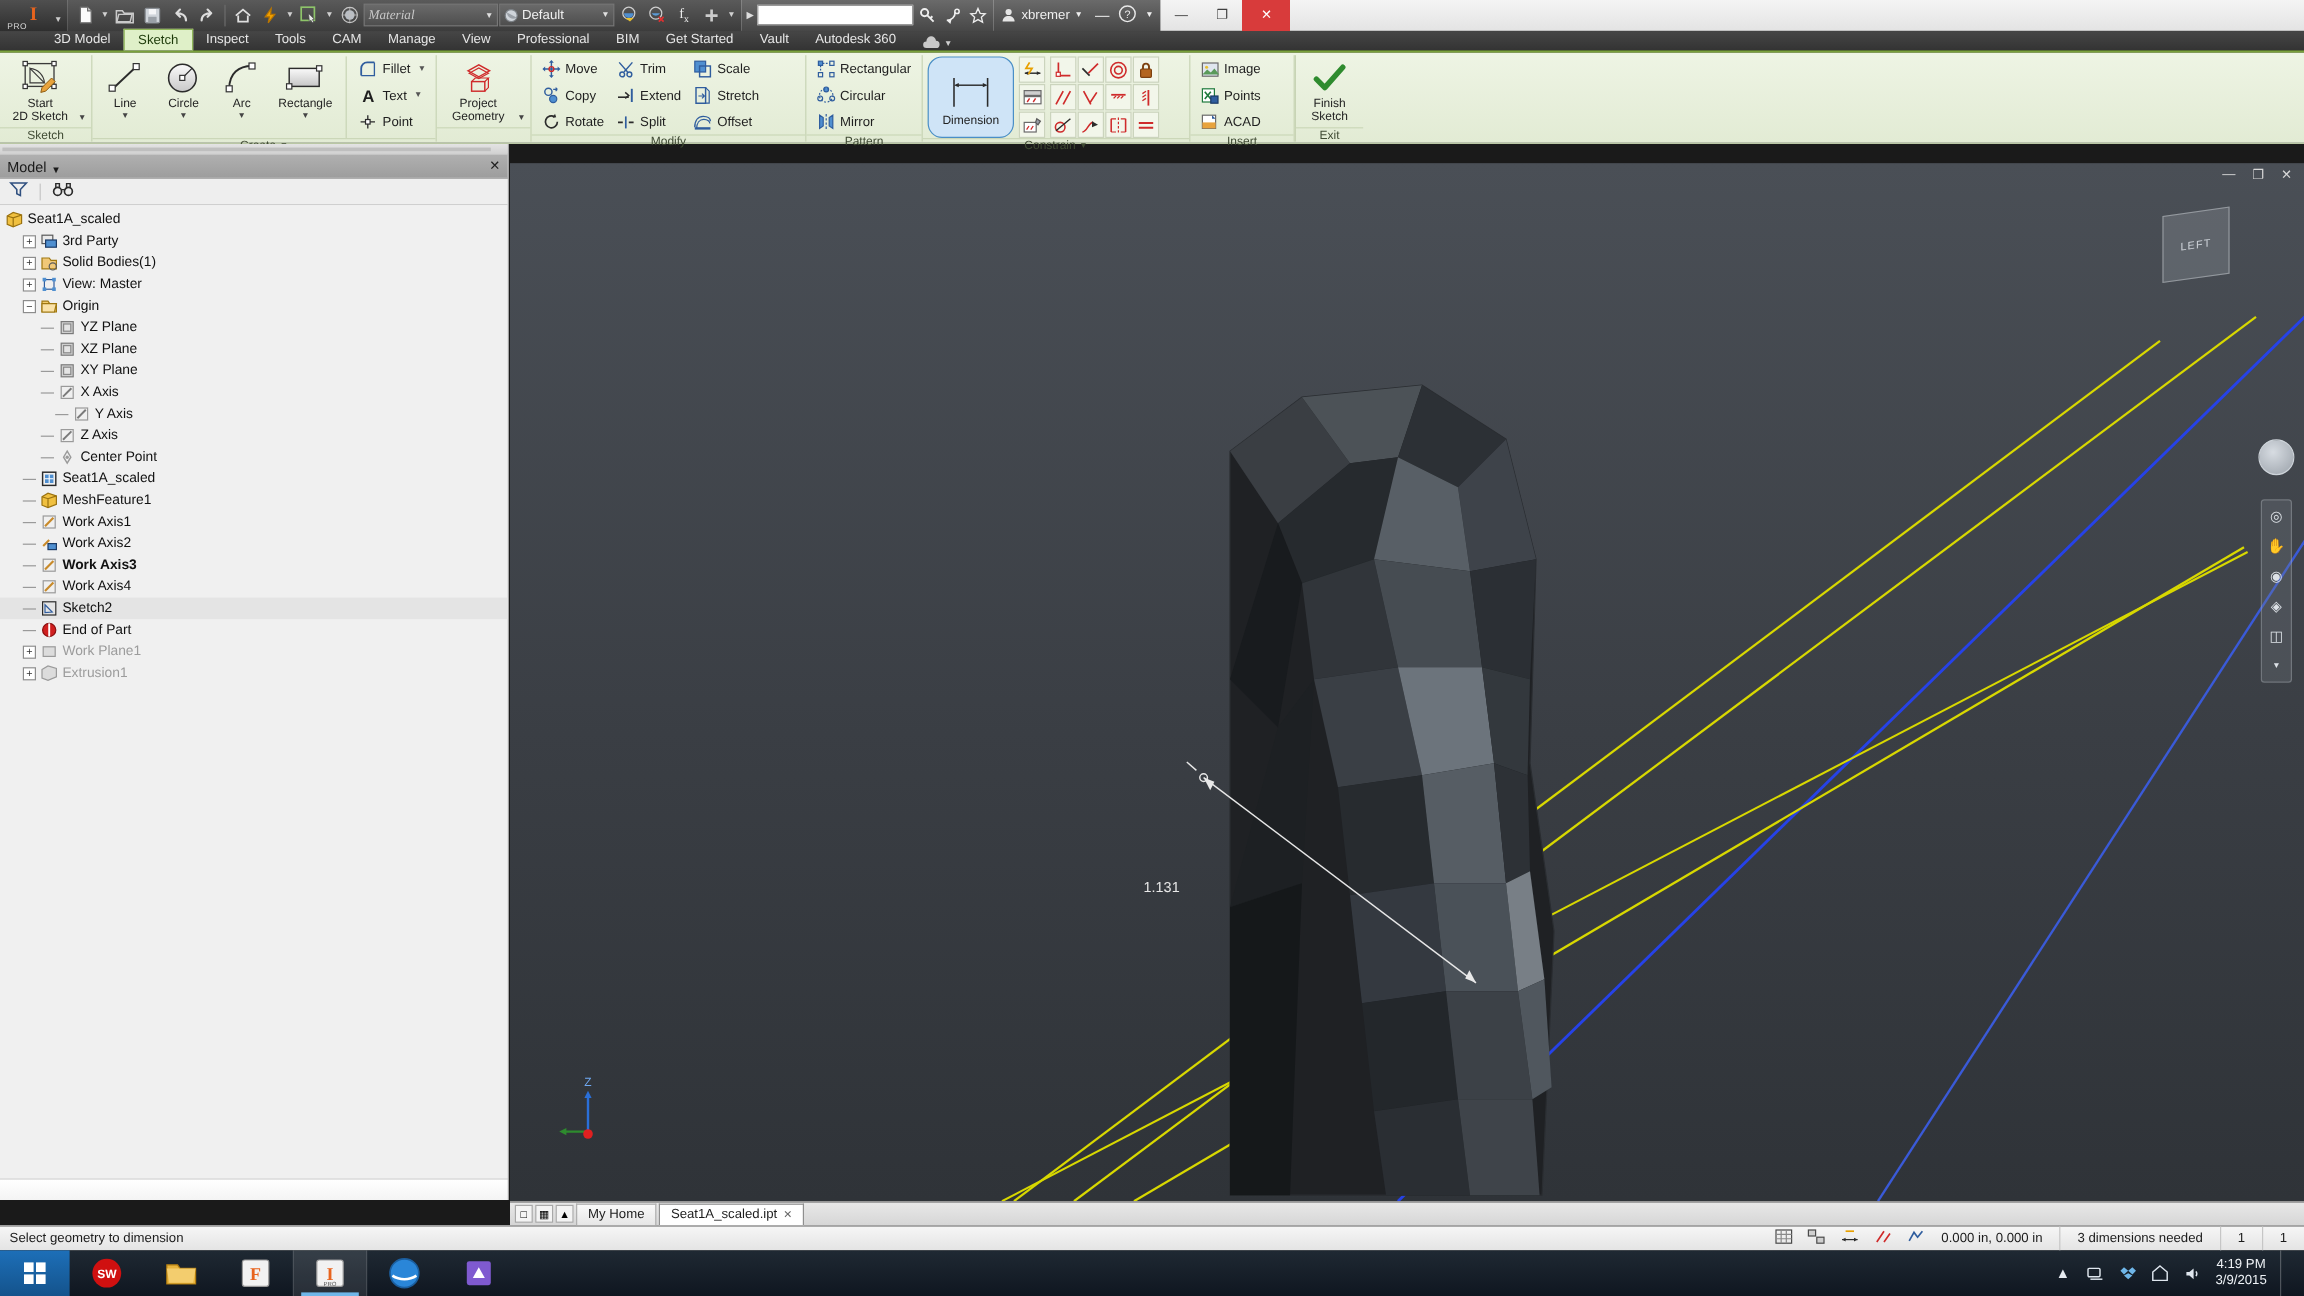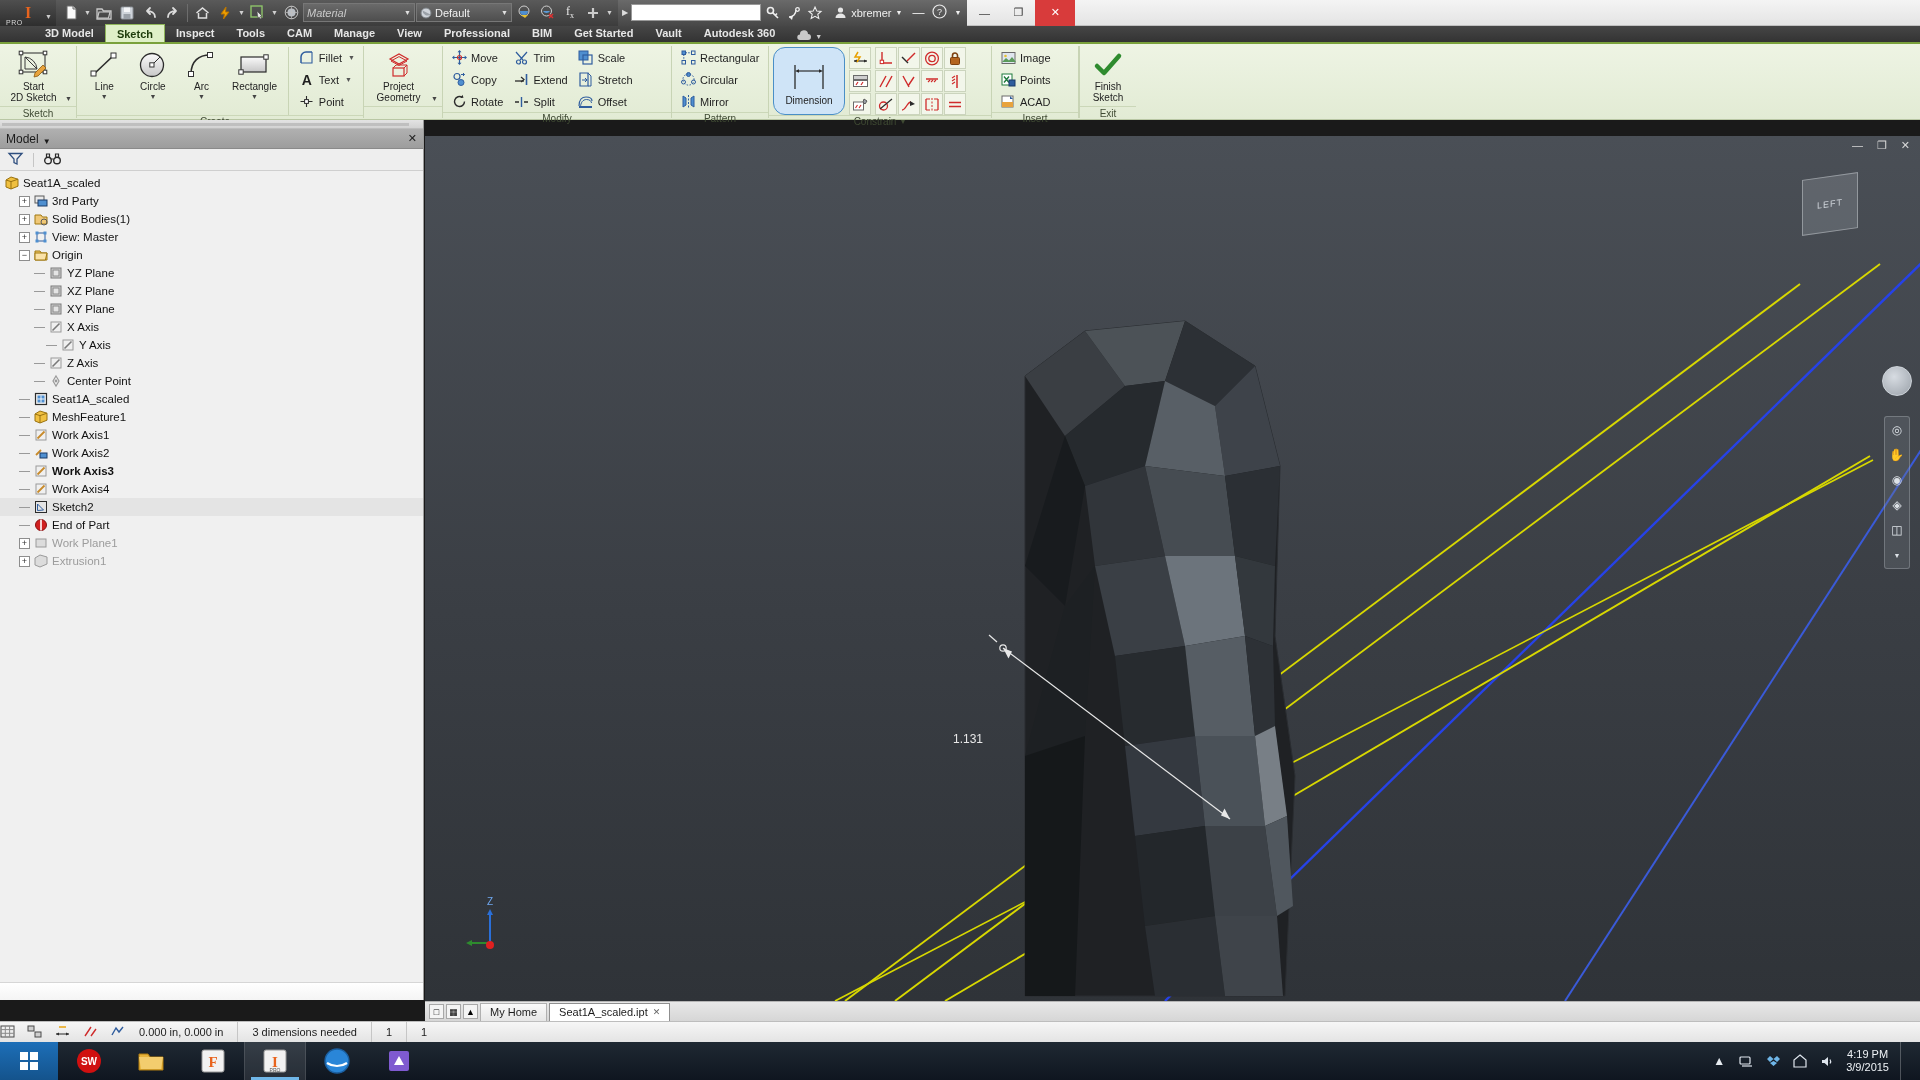--- a/index.html
+++ b/index.html
@@ -40,21 +40,21 @@
   .qbtn {
     width: 22px; height: 22px; display: flex; align-items: center; justify-content: center;
     font-size: 12px; color: #eaeaea; border-radius: 2px;
   }
   .qbtn svg { display:block; }
   .qsep { width:1px; height:18px; background:#6d6d6d; margin:0 2px; }
   .qcaret { width:9px; font-size:7px; color:#d0d0d0; text-align:center; }
   .matcombo {
     height: 19px; width: 112px; background: linear-gradient(to bottom,#6a6a6a,#4e4e4e);
     border: 1px solid #777; display:flex; align-items:center; padding: 0 3px;
-    color: #c9c9c9; font-size: 11px; font-style: italic; justify-content: space-between;
+    color: #c9c9c9; font-size: 11px; font-style: italic; justify-content: space-between; font-family: Liberation Serif, serif;
   }
   .appcombo {
     height: 19px; width: 96px; background: linear-gradient(to bottom,#6a6a6a,#4e4e4e);
     border: 1px solid #777; display:flex; align-items:center; padding: 0 3px;
     color: #f0f0f0; font-size: 11px; justify-content: space-between; gap:3px;
   }
   .combo-arrow { font-size: 7px; color:#e0e0e0; }
   .title-text {
     flex: 1; text-align: center; font-size: 13px; color: #2b2b2b; white-space: nowrap;
   }
@@ -76,21 +76,21 @@
 
   
   .tabrow {
     position: absolute; left:0; top:26px; width:1920px; height:18px;
     background: linear-gradient(to bottom,#464646,#333);
     display:flex; align-items:flex-end; padding-left: 34px;
     border-bottom: 2px solid #7aa13c;
   }
   .tab {
     height:18px; padding: 0 11px; font-size:11px; color:#e6e6e6;
-    display:flex; align-items:center; white-space:nowrap;font-weight:bold;
+    display:flex; align-items:center; white-space:nowrap;
   }
   .tab.active {
     background: #dff0c8; color:#1d3b0a;
     border-top:1px solid #8fb65a; border-left:1px solid #8fb65a; border-right:1px solid #8fb65a;
   }
   .tab-cloud { display:flex; align-items:center; gap:3px; padding:0 10px; }
   .tab-cloud .cl { font-size:11px; color:#cfcfcf;}
 
   
   .ribbon {
@@ -1224,20 +1224,21 @@
     <div class="dt">
       <span>My Home</span>
     </div>
     <div class="dt active">
       <span>Seat1A_scaled.ipt</span>
       <span class="x">✕</span>
     </div>
   </div>
 
   <div class="statusbar">
+    <div class="sb-left">Select geometry to dimension</div>
     <div class="sb-mid">
       <span>
         <svg width="15" height="13" viewBox="0 0 15 13">
             <rect x="1" y="1" width="13" height="11" fill="none" stroke="#4a4a4a"></rect>
             <path d="M5.3 1v11M9.6 1v11M1 4.6h13M1 8.3h13" stroke="#8a8a8a"></path>
           </svg>
       </span>
       <span>
         <svg width="15" height="13" viewBox="0 0 15 13">
             <rect x="1" y="1" width="6" height="5" fill="#cfcfcf" stroke="#4a4a4a"></rect>

